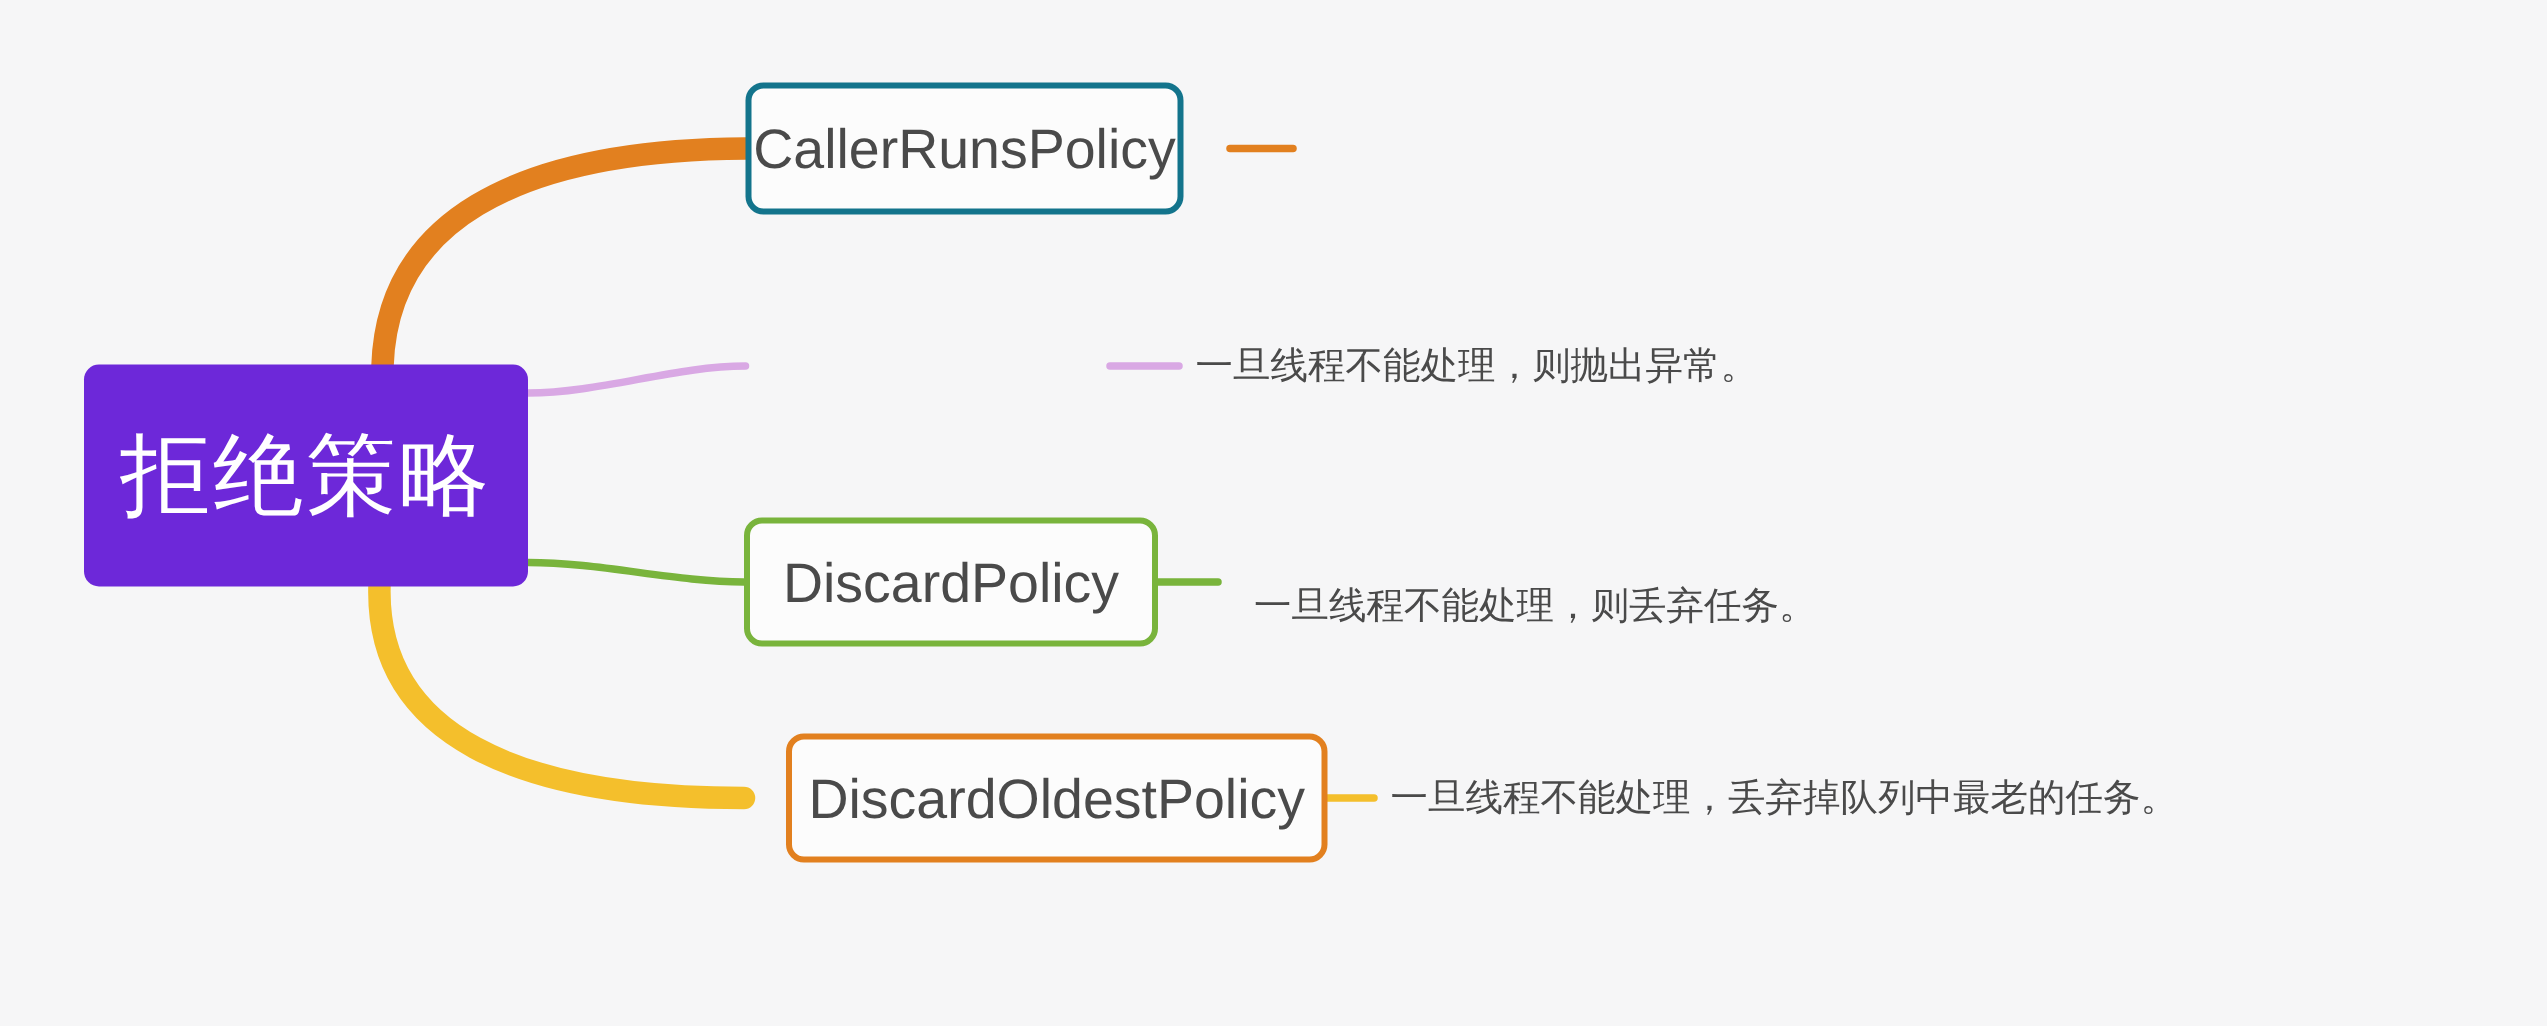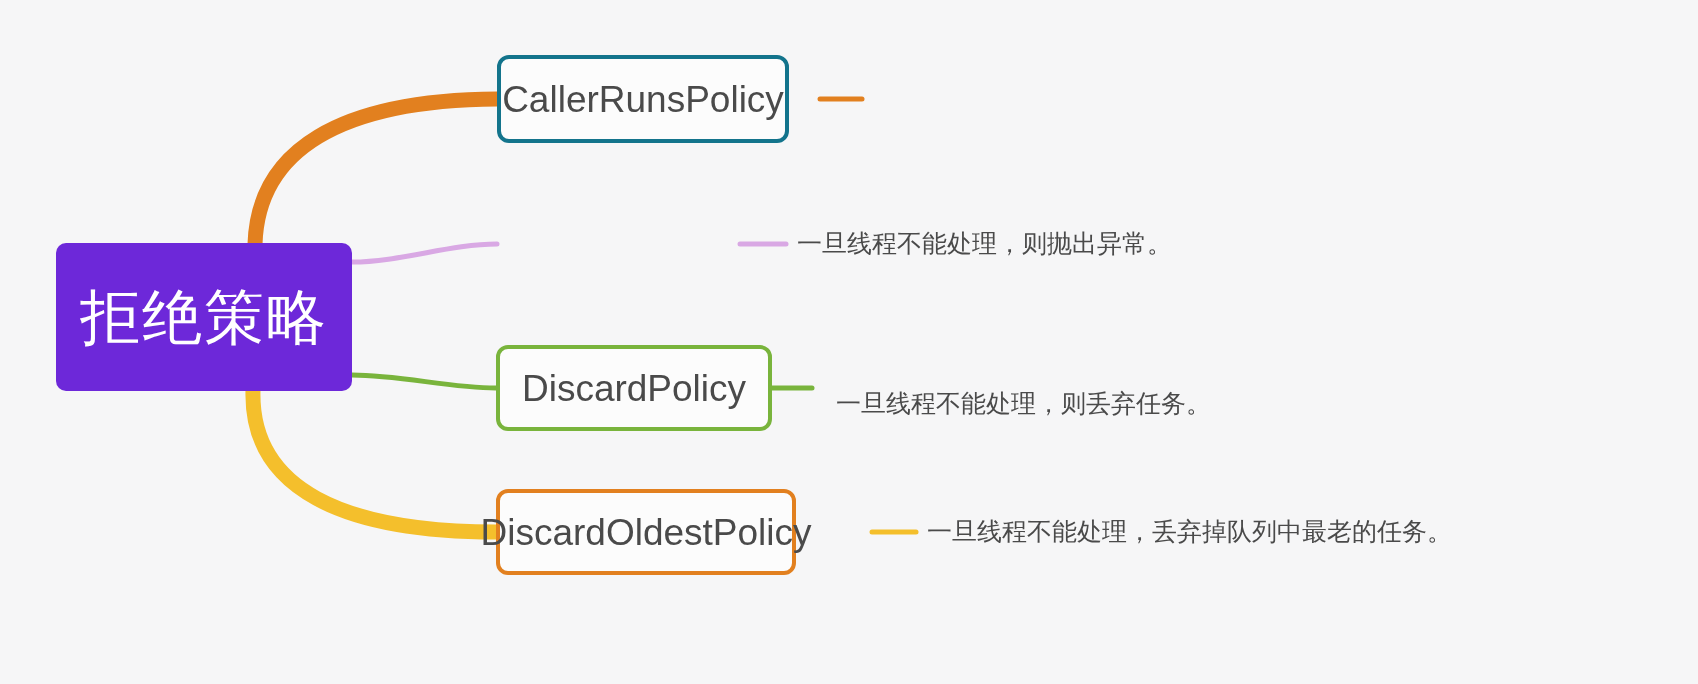--- a/index.html
+++ b/index.html
@@ -68,21 +68,21 @@
     color: #4a4a4a;
     font-size: 37px;
     line-height: 1;
     white-space: nowrap;
     font-family: "Liberation Sans", "DejaVu Sans", sans-serif;
   }
 
   .topic-1 { left: 497px; top: 55px;  width: 292px; height: 88px; border-color: #13748c; }
   .topic-2 { left: 497px; top: 201px; width: 218px; height: 86px; border-color: #d9a8e4; }
   .topic-3 { left: 496px; top: 345px; width: 276px; height: 86px; border-color: #79b43c; }
-  .topic-4 { left: 496px; top: 489px; width: 300px; height: 86px; border-color: #e2801f; }
+  .topic-4 { left: 524px; top: 489px; width: 361px; height: 86px; border-color: #e2801f; }
 
   
   .desc {
     position: absolute;
     color: #4a4a4a;
     font-size: 25px;
     line-height: 1;
     white-space: nowrap;
     font-family: "DejaVu Sans", "Liberation Sans", sans-serif;
     z-index: 4;

